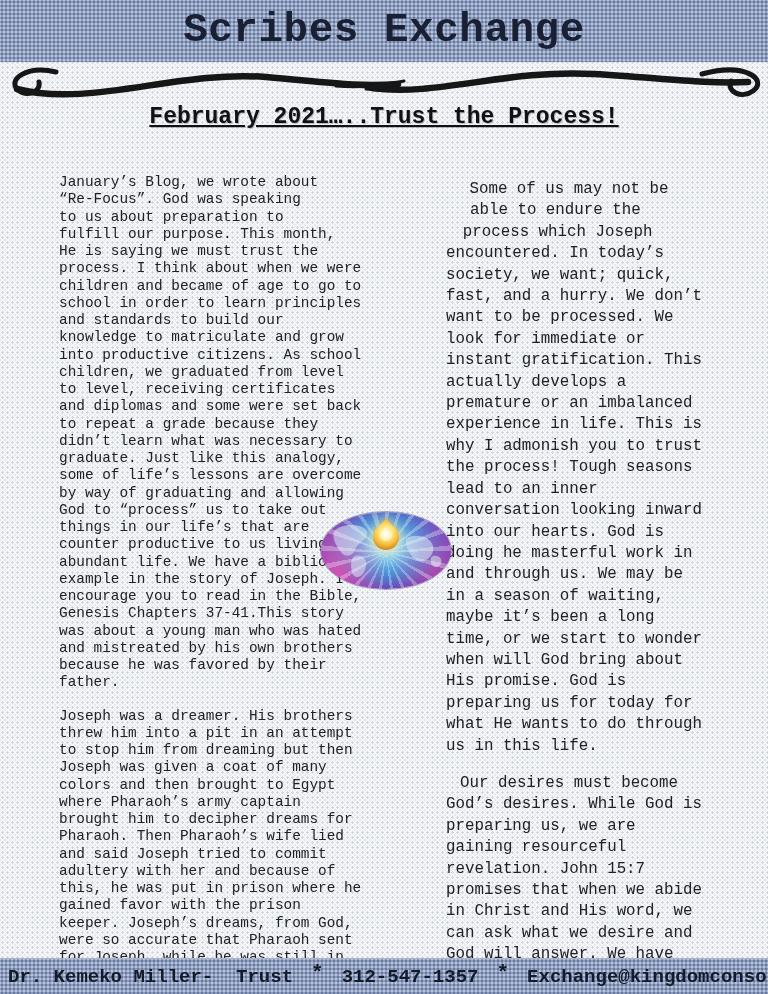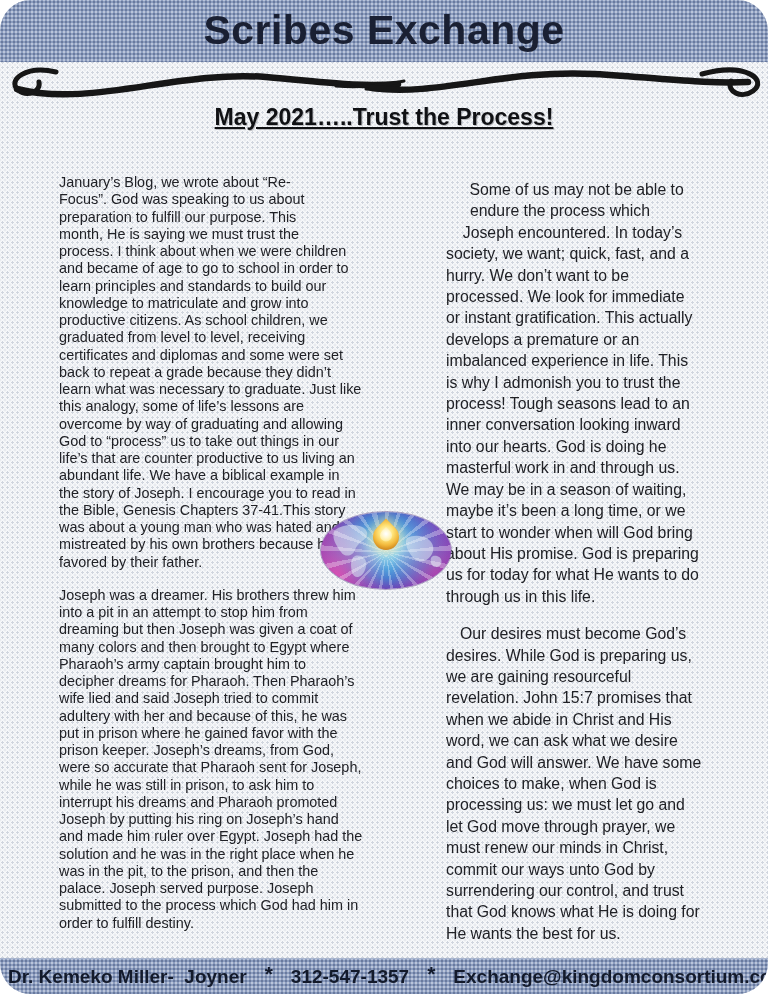--- a/index.html
+++ b/index.html
@@ -1,25 +1,24 @@
 <!DOCTYPE html>
 <html><head>
 <meta charset="utf-8">
 <style>
   html,body{margin:0;padding:0;background:#ffffff;}
   .page{
     position:relative;width:768px;height:994px;overflow:hidden;
-    font-family:Liberation Sans, sans-serif;
+    font-family:Liberation Mono, monospace;
     background-color:#f7f8fa;
     background-image:
       radial-gradient(rgba(122,134,156,0.30) 1px, transparent 1.3px),
       radial-gradient(rgba(122,134,156,0.16) 1px, transparent 1.3px);
     background-size:5px 5px;
     background-position:0 0, 2.5px 2.5px;
-    border-radius:31px;
   }
   .band{
     background-color:#8c9dbf;
     background-image:
       radial-gradient(rgba(40,56,96,0.35) 1px, transparent 1.2px),
       radial-gradient(rgba(255,255,255,0.40) 1px, transparent 1.2px);
     background-size:4px 4px;
     background-position:0 0, 2px 2px;
   }
   .masthead{position:absolute;left:0;top:0;width:768px;height:62px;}
@@ -112,21 +111,21 @@
         <path d="M56 12 C 26 5, 7 20, 18 30 C 27 37, 41 32, 39 22" stroke-width="5"></path>
         <path d="M17 29 C 90 48, 178 10, 266 17 C 326 22, 356 27, 398 24" stroke-width="6.5"></path>
         <path d="M336 26 C 362 28, 382 26, 404 21" stroke-width="3"></path>
         <path d="M366 29 C 392 32, 406 31, 418 29" stroke-width="3"></path>
         <path d="M372 28 C 436 37, 506 9, 594 14 C 662 18, 704 24, 748 22" stroke-width="6.5"></path>
         <path d="M702 14 C 746 2, 768 20, 753 31 C 742 39, 726 32, 731 21" stroke-width="5"></path>
       </g>
     </svg>
   </div>
 
-  <h2 class="page-title">May 2021…..Trust the Process!</h2>
+  <h2 class="page-title">February 2021…..Trust the Process!</h2>
 
   <section class="col col-left">
     <span class="wrap-spacer-left"></span>
     <p>January’s Blog, we wrote about “Re-Focus”. God was speaking to us about preparation to fulfill our purpose. This month, He is saying we must trust the process. I think about when we were children and became of age to go to school in order to learn principles and standards to build our knowledge to matriculate and grow into productive citizens. As school children, we graduated from level to level, receiving certificates and diplomas and some were set back to repeat a grade because they didn’t learn what was necessary to graduate.  Just like this analogy, some of life’s lessons are overcome by way of graduating and allowing God to “process” us to take out things in our life’s that are counter productive to us living an abundant life. We have a biblical example in the story of Joseph. I encourage you to read in the Bible,  Genesis Chapters 37-41.This story was about a young man who was hated and mistreated by his own brothers because he was favored by their father.</p>
     <p>Joseph was a dreamer. His brothers threw him into a pit in an attempt to stop him from dreaming but then Joseph was given a coat of many colors and then brought to Egypt where Pharaoh’s army captain brought him to decipher dreams for Pharaoh. Then Pharaoh’s wife lied and said Joseph tried to commit adultery with her and because of this, he was put in prison where he gained favor with the prison keeper. Joseph’s dreams, from God, were so accurate that Pharaoh sent for Joseph, while he was still in prison, to ask him to interrupt his dreams and Pharaoh promoted Joseph by putting his ring on Joseph’s hand and made him ruler over Egypt. Joseph had the solution and he was in the right place when he was in the pit, to the prison, and then the palace. Joseph served purpose. Joseph submitted to the process which God had him in order to fulfill destiny.</p>
   </section>
 
   <section class="col col-right">
     <span class="wrap-spacer-right"></span>
     <p>Some of us may not be able to endure the process which Joseph encountered. In today’s society, we want; quick, fast, and a hurry. We don’t want to be processed. We look for immediate  or instant gratification.  This actually develops a premature or an imbalanced experience in life.  This is why I admonish you to trust the process! Tough seasons lead to an inner conversation looking inward into our hearts. God is doing he masterful work in and through us. We may be in a season of waiting,  maybe it’s been a long time, or we start to wonder when will  God bring about His promise. God is preparing us for today for what He wants to do through us in this life.</p>
@@ -142,20 +141,20 @@
         <path d="M34 44 C 42 42, 48 48, 44 58 C 41 66, 33 68, 31 60 C 29 52, 30 46, 34 44 Z"></path>
         <path d="M86 26 C 96 21, 110 25, 112 34 C 114 42, 106 51, 98 49 C 90 47, 82 32, 86 26 Z"></path>
         <path d="M112 44 C 118 43, 122 47, 120 52 C 118 56, 111 56, 110 51 C 109 47, 110 45, 112 44 Z"></path>
       </g>
     </svg>
     <div class="rays"></div>
     <div class="flame"></div>
   </figure>
 
   <footer class="band footer">
-    <span>Dr. Kemeko Miller-  Joyner</span>
+    <span>Dr. Kemeko Miller-  Trust</span>
     <span class="star">*</span>
     <span>312-547-1357</span>
     <span class="star">*</span>
     <span class="mail">Exchange@kingdomconsortium.com</span>
   </footer>
 
 </div>
 
 </body></html>

